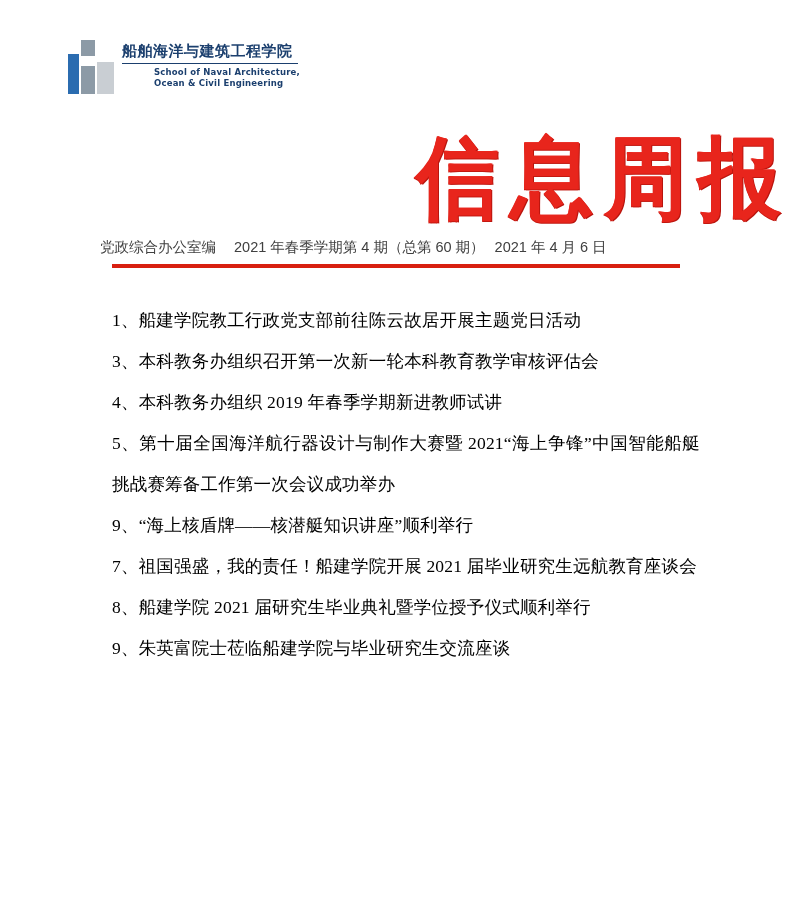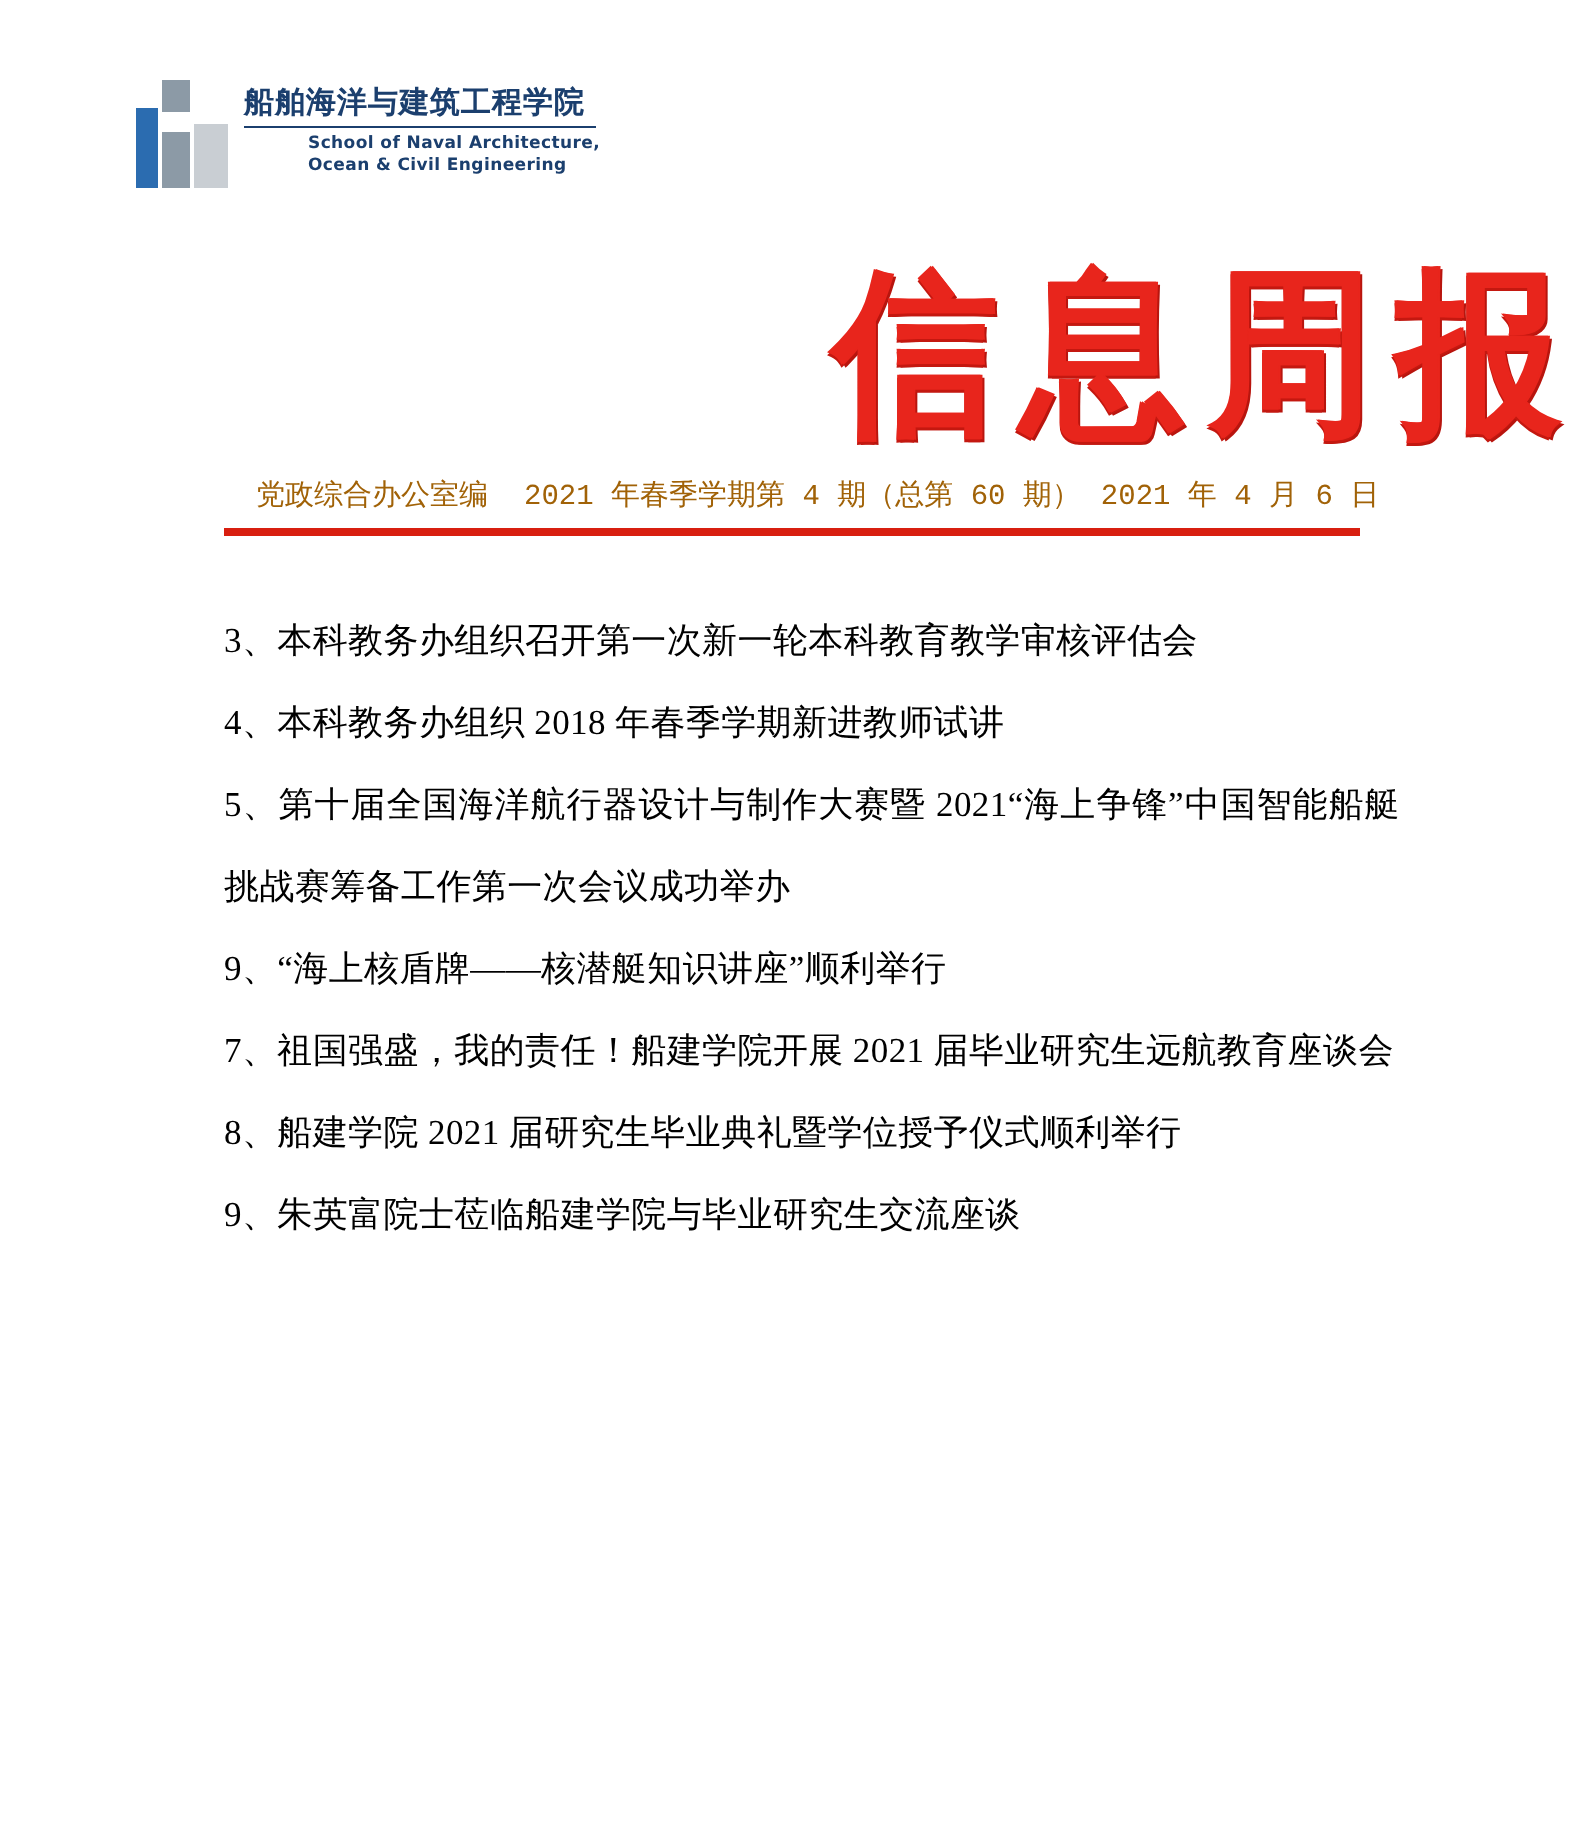--- a/index.html
+++ b/index.html
@@ -117,26 +117,26 @@
     text-shadow:
       1px 0 0 #e8251c,
       0 1px 0 #c41810,
       2px 1px 0 #b8150e;
     transform: scaleY(1.1);
   }
 
   
   .issue-line {
     position: absolute;
-    left: 128px;
+    left: 100px;
     right: 112px;
     top: 238px;
-    font-family: Liberation Mono, monospace;
+    font-family: Liberation Sans, sans-serif;
     font-size: 14.5px;
-    color: #a16207;
+    color: #404040;
     white-space: nowrap;
     letter-spacing: 0px;
   }
   .issue-line .gap {
     display: inline-block;
     width: 18px;
   }
   .issue-line .gap-sm {
     display: inline-block;
     width: 10px;
@@ -189,22 +189,23 @@
   <div class="masthead">
     <div class="masthead-title">信息周报</div>
   </div>
 
   <div class="issue-line">
     <span>党政综合办公室编</span><span class="gap"></span><span>2021 年春季学期第 4 期（总第 60 期）</span><span class="gap-sm"></span><span>2021 年 4 月 6 日</span>
   </div>
   <div class="red-rule"></div>
 
   <div class="contents">
+    <div class="item">1、船建学院教工行政党支部前往陈云故居开展主题党日活动</div>
     <div class="item">3、本科教务办组织召开第一次新一轮本科教育教学审核评估会</div>
-    <div class="item">4、本科教务办组织 2018 年春季学期新进教师试讲</div>
+    <div class="item">4、本科教务办组织 2019 年春季学期新进教师试讲</div>
     <div class="item">5、第十届全国海洋航行器设计与制作大赛暨 2021“海上争锋”中国智能船艇挑战赛筹备工作第一次会议成功举办</div>
     <div class="item">9、“海上核盾牌——核潜艇知识讲座”顺利举行</div>
     <div class="item">7、祖国强盛，我的责任！船建学院开展 2021 届毕业研究生远航教育座谈会</div>
     <div class="item">8、船建学院 2021 届研究生毕业典礼暨学位授予仪式顺利举行</div>
     <div class="item">9、朱英富院士莅临船建学院与毕业研究生交流座谈</div>
   </div>
 
 </div>
 
 </body></html>

